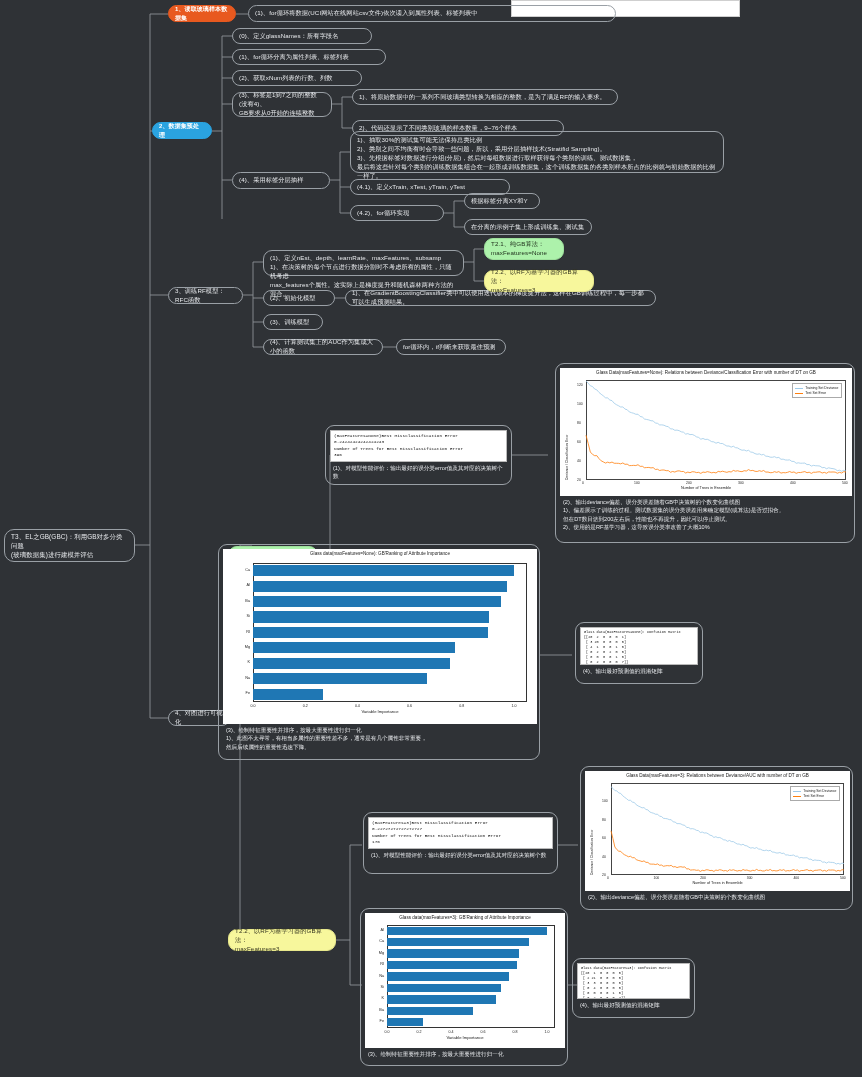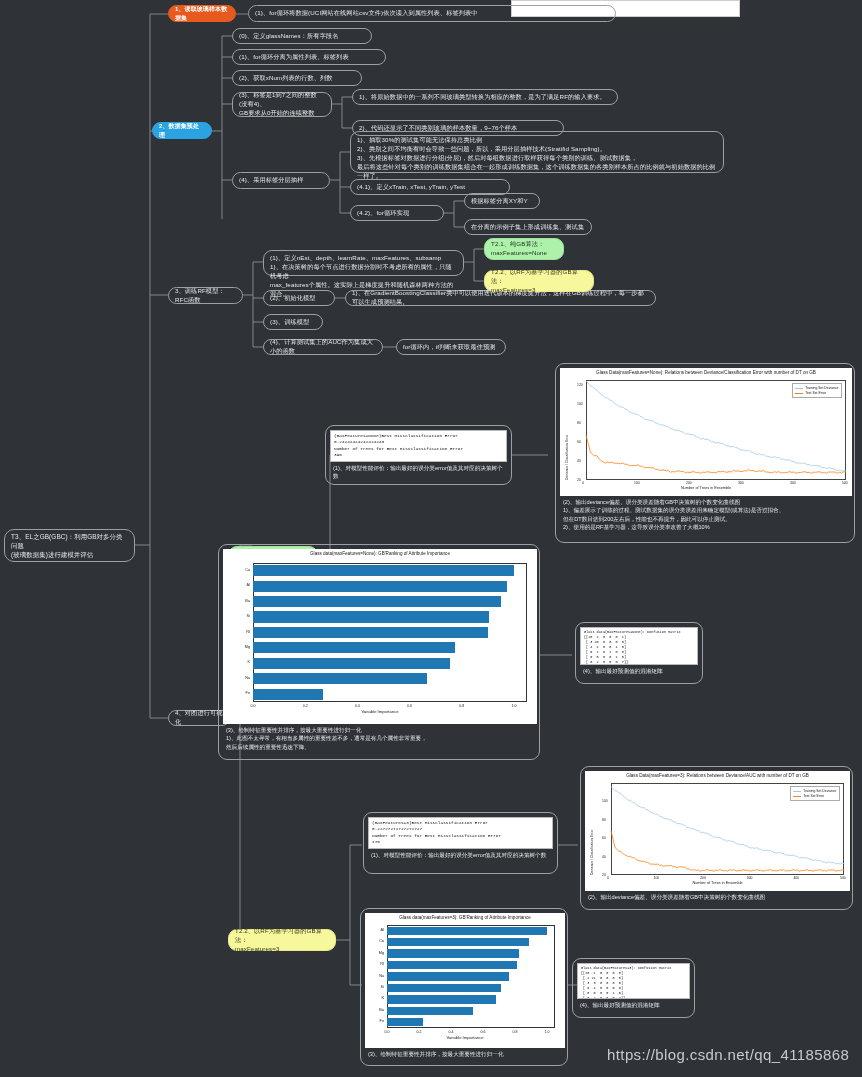--- a/index.html
+++ b/index.html
@@ -522,15 +522,14 @@
     <div class="mono-box" style="height:36px; font-size:3.5px;">Glass data(maxFeatures=3): Confusion Matrix
 [[20  1  0  0  0  0]
  [ 2 21  0  0  0  0]
  [ 3  3  0  0  0  0]
  [ 0  4  0  0  0  0]
  [ 0  0  0  0  1  0]
  [ 0  2  0  0  0  7]]</div>
     <div class="caption">(4)、输出最好预测值的混淆矩阵</div>
   </div>
 
-  <div class="watermark" style="left:607px; top:1046px;">https://blog.csdn.net/qq_41185868</div>
 
 </div>
 
 </body></html>

